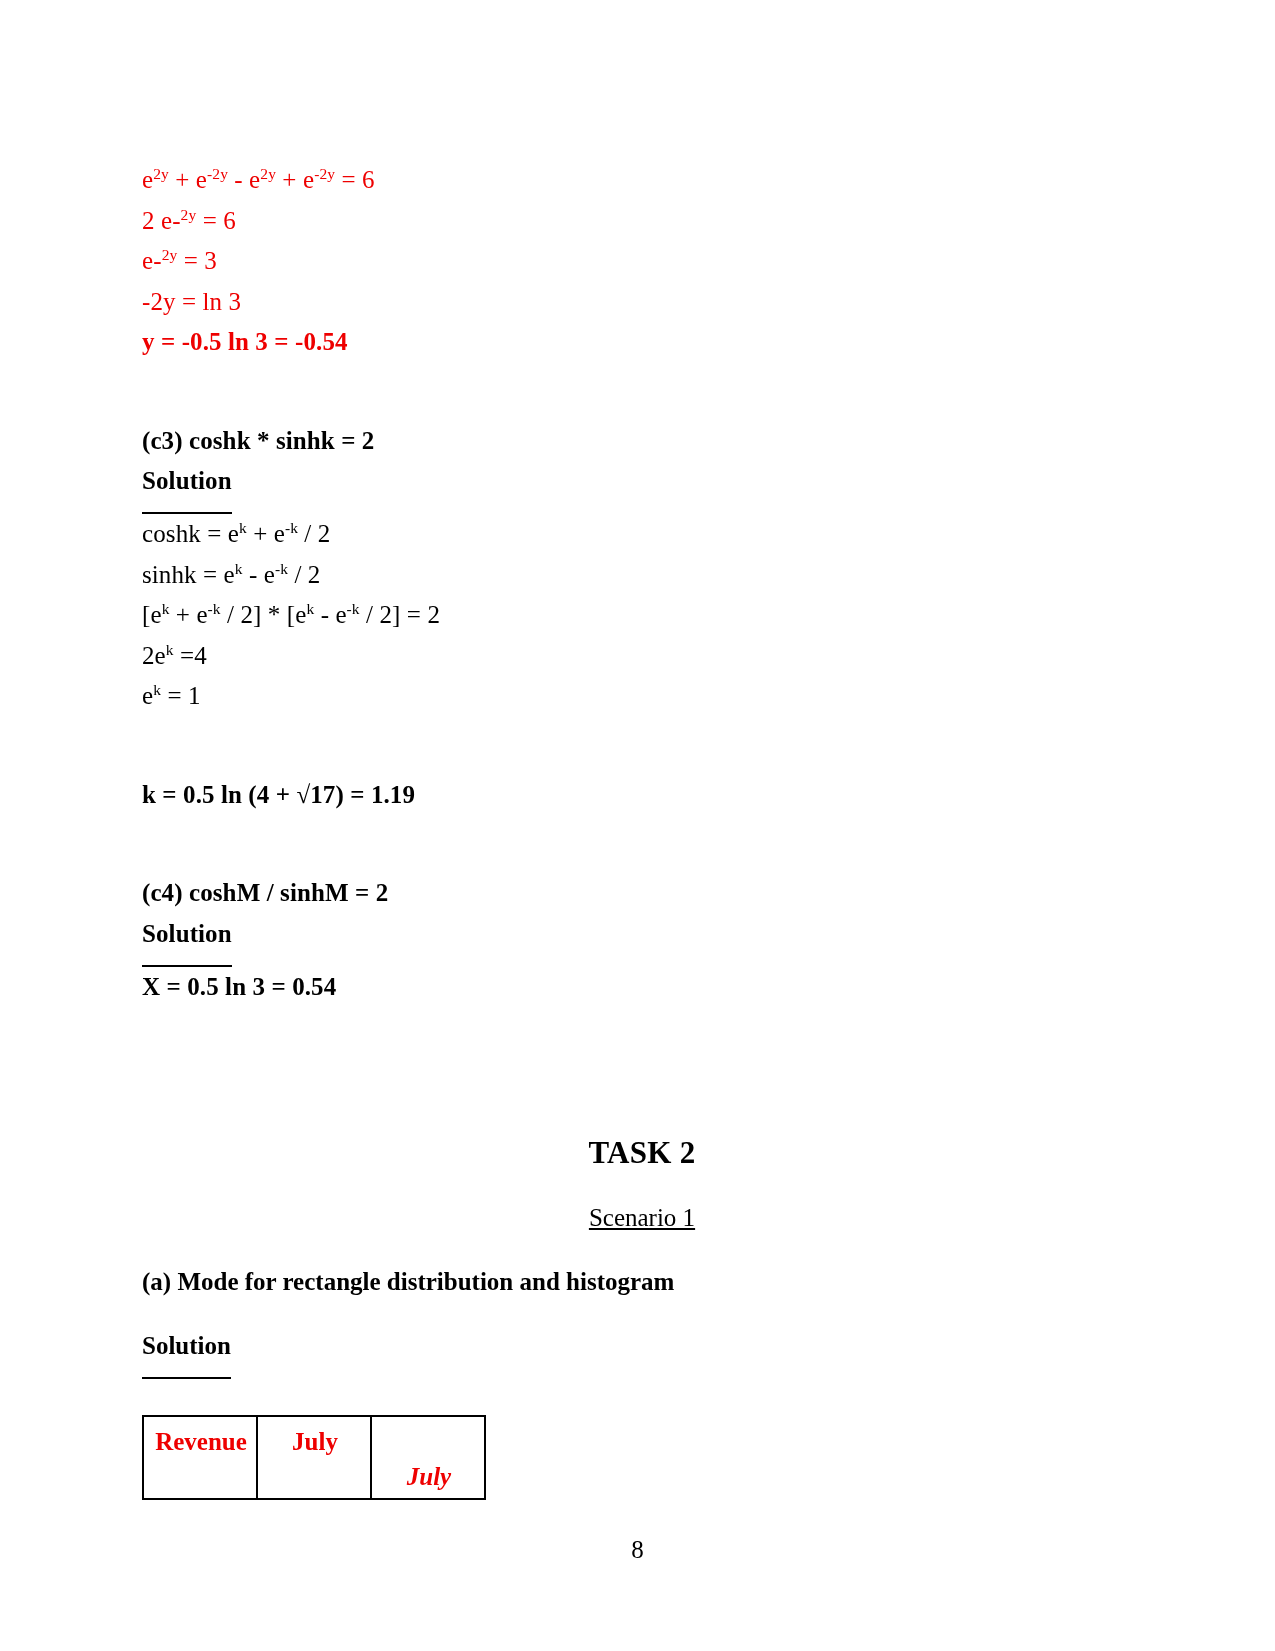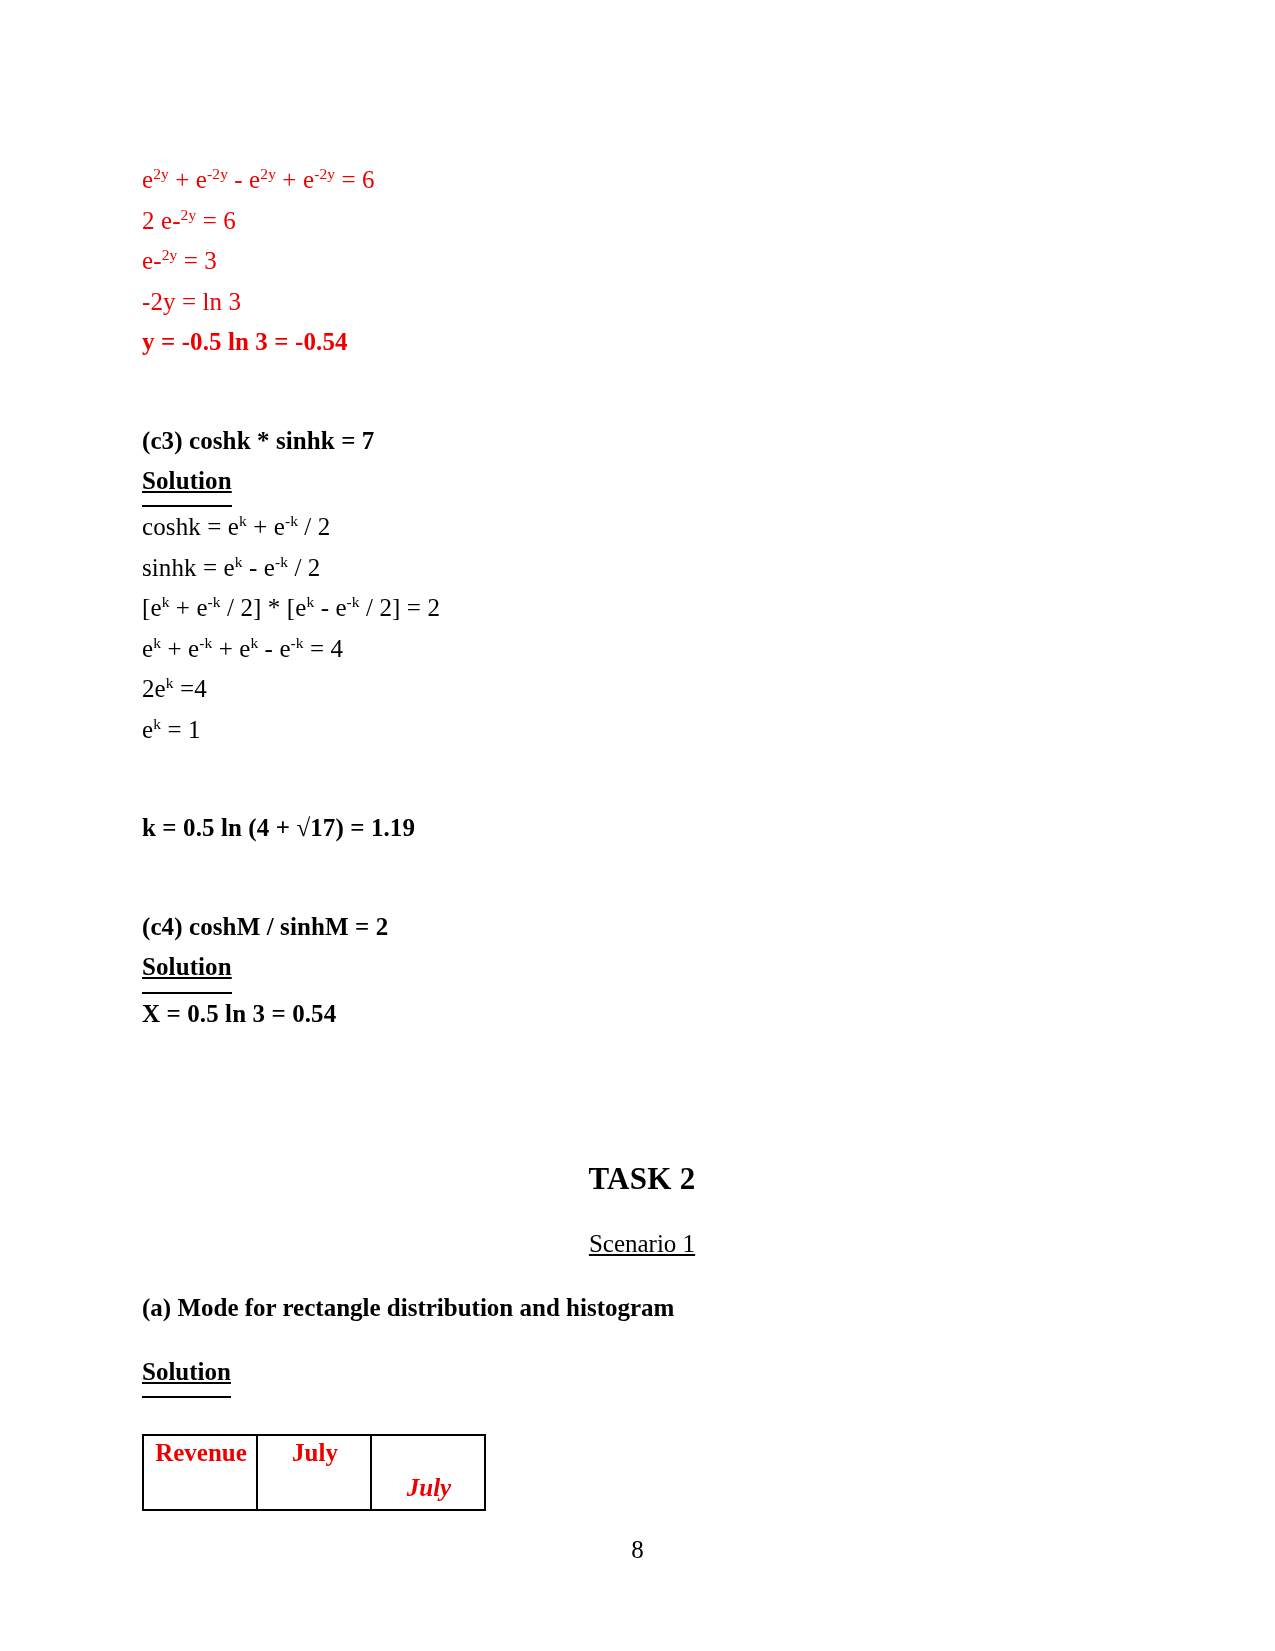--- a/index.html
+++ b/index.html
@@ -34,23 +34,22 @@
     line-height: 40.5px;
     white-space: nowrap;
     letter-spacing: 0.1px;
   }
   .red { color: #ee0000; }
   .bold { font-weight: bold; }
   .u { text-decoration: underline; }
   .u-thick {
     display: inline-block;
     border-bottom: 2px solid #000;
-    padding-bottom: 11px;
+    padding-bottom: 18px;
     line-height: 1.05;
-    text-decoration: underline;
   }
   sup {
     font-size: 0.62em;
     vertical-align: super;
     line-height: 0;
   }
   .gap-sm { height: 22px; }
   .gap-md { height: 41px; }
   .gap-lg { height: 58px; }
   .gap-xl { height: 82px; }
@@ -75,21 +74,21 @@
     border-collapse: collapse;
     margin-top: 36px;
     margin-left: 0px;
     table-layout: fixed;
   }
   table.rev td {
     border: 2px solid #000000;
     width: 98px;
     height: 68px;
     vertical-align: top;
-    padding: 0 6px 4px 8px;
+    padding: 8px 6px 4px 8px;
     text-align: center;
     color: #ee0000;
     font-weight: bold;
     font-size: 25px;
     line-height: 33px;
     word-wrap: break-word;
     overflow-wrap: break-word;
   }
   table.rev td.c3 {
     vertical-align: bottom;
@@ -119,26 +118,25 @@
       <span>2 e-<sup>2y</sup> = 6</span>
     </div>
     <div class="line red">
       <span>e-<sup>2y</sup> = 3</span>
     </div>
     <div class="line red">-2y = ln 3</div>
     <div class="line red bold">y = -0.5 ln 3 = -0.54</div>
 
     <div class="gap-lg"></div>
 
-    <div class="line bold">(c3) coshk * sinhk = 7</div>
+    <div class="line bold">(c3) coshk * sinhk = 2</div>
     <div class="line"><span class="bold u-thick">Solution </span></div>
     <div class="line">coshk = e<sup>k</sup> + e<sup>-k</sup> / 2</div>
     <div class="line">sinhk = e<sup>k</sup> - e<sup>-k</sup> / 2</div>
     <div class="line">[e<sup>k</sup> + e<sup>-k</sup> / 2] * [e<sup>k</sup> - e<sup>-k</sup> / 2] = 2</div>
-    <div class="line">e<sup>k</sup> + e<sup>-k</sup> + e<sup>k</sup> - e<sup>-k</sup> = 4</div>
     <div class="line">2e<sup>k</sup> =4</div>
     <div class="line">e<sup>k</sup>  = 1</div>
 
     <div class="gap-lg"></div>
 
     <div class="line bold">k = 0.5 ln (4 + √17) = 1.19</div>
 
     <div class="gap-lg"></div>
 
     <div class="line bold">(c4) coshM / sinhM = 2</div>

